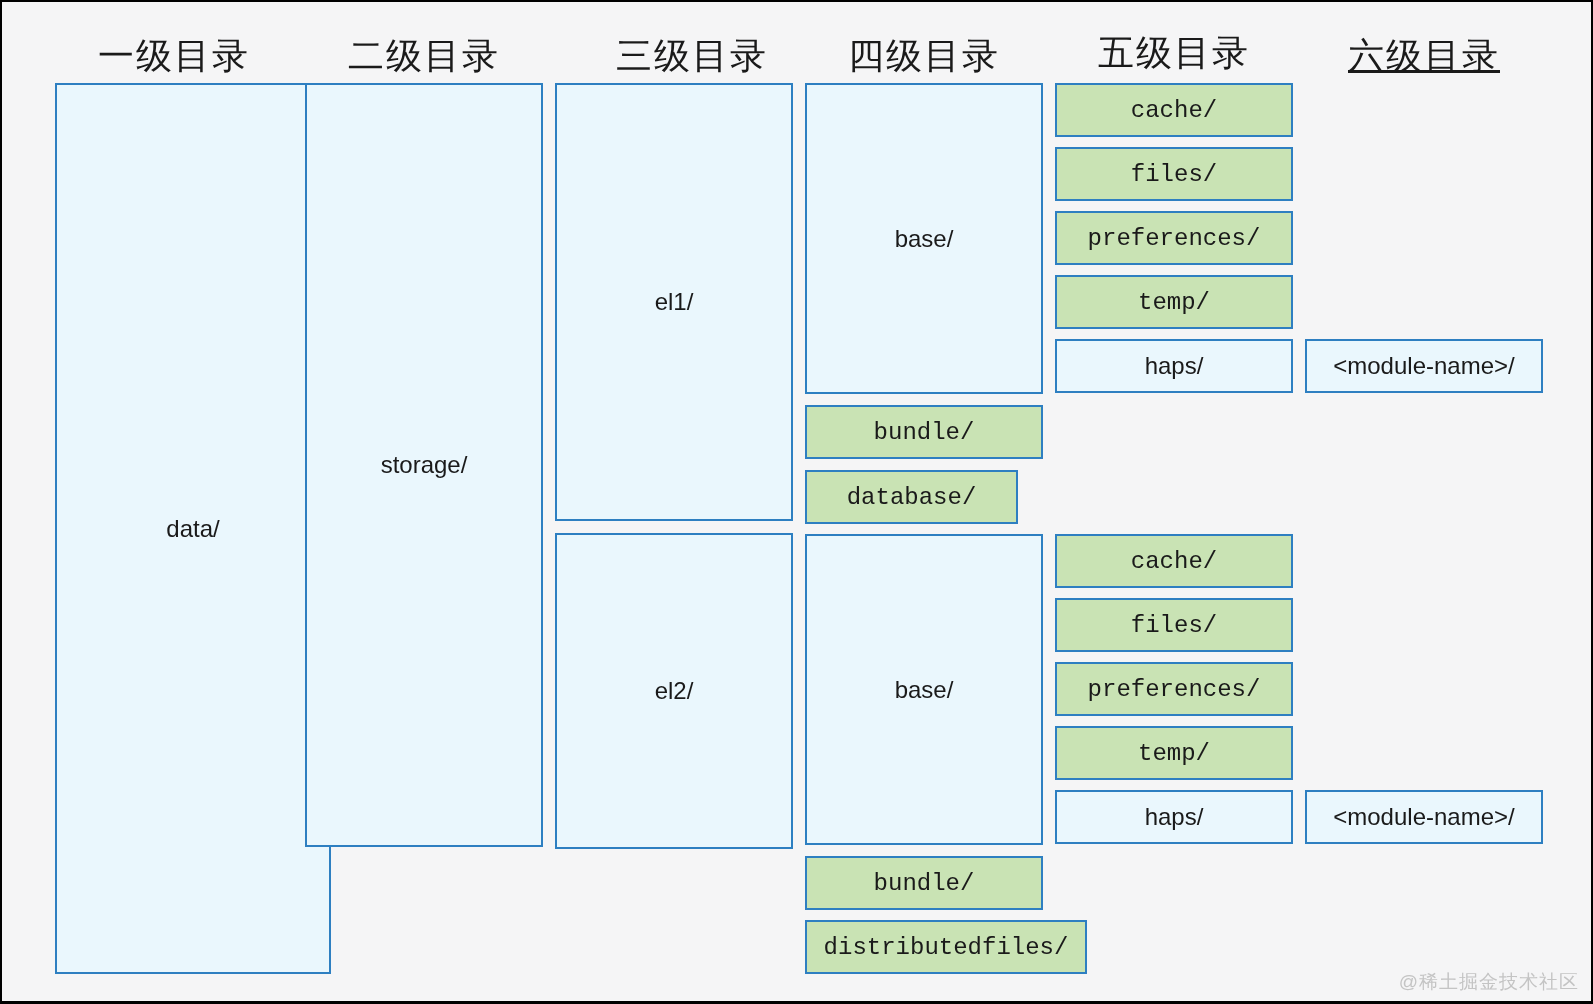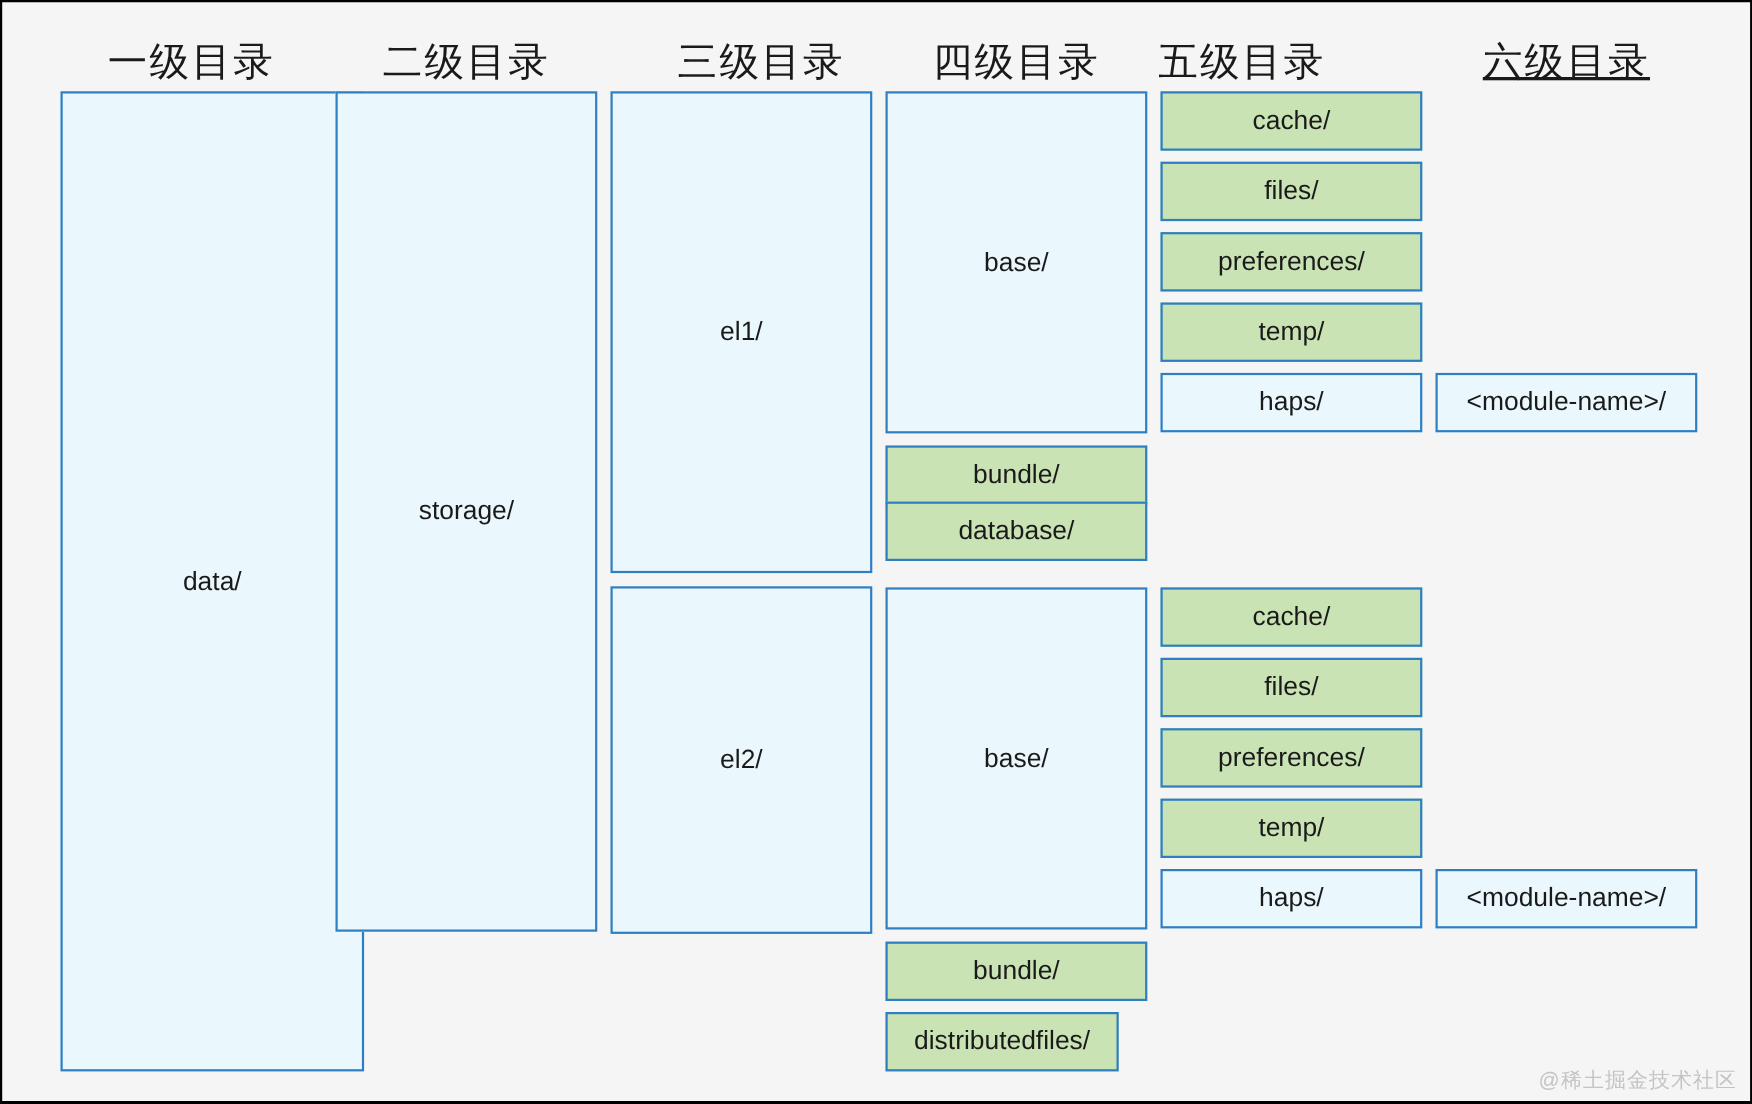--- a/index.html
+++ b/index.html
@@ -35,57 +35,57 @@
     box-sizing: border-box;
     border: 2px solid var(--border, #2e7fc1);
     display: flex;
     align-items: center;
     justify-content: center;
     font-size: 24px;
     color: var(--text, #1a1a1a);
     white-space: nowrap;
   }
   .node.blue  { background: var(--blue,  #eaf7fd); }
-  .node.green { background: var(--green, #c9e3b4); }
+  .node.green { background: var(--green, #c9e3b4); font-family: Liberation Mono, monospace; }
   .watermark {
     position: absolute;
     right: 12px;
     bottom: 6px;
     font-size: 19px;
     color: var(--wm, #c4c4c4);
     letter-spacing: 1px;
   }
 </style>
 </head>
 <body>
 
 <div class="frame" style="--bg: #f5f5f6; --border: #2e7fc1; --blue: #eaf7fd; --green: #c9e3b4; --text: #1a1a1a; --wm: #c4c4c4; border-color: rgb(0, 0, 0);">
   <div id="canvas">
       <div class="col-header" style="left: 53px;">一级目录</div>
       <div class="col-header" style="left: 303px;">二级目录</div>
       <div class="col-header" style="left: 571px;">三级目录</div>
       <div class="col-header" style="left: 803px;">四级目录</div>
-      <div class="col-header" style="left: 1008px;">五级目录</div>
+      <div class="col-header" style="left: 1053px; font-family: Liberation Mono, monospace;">五级目录</div>
       <div class="col-header" style="left: 1303px; text-decoration: underline;">六级目录</div>
       <div class="node blue" style="left: 53px; top: 81px; width: 276px; height: 891px;">data/</div>
       <div class="node blue" style="left: 303px; top: 81px; width: 238px; height: 764px;">storage/</div>
       <div class="node blue" style="left: 553px; top: 81px; width: 238px; height: 438px;">el1/</div>
       <div class="node blue" style="left: 553px; top: 531px; width: 238px; height: 316px;">el2/</div>
       <div class="node blue" style="left: 803px; top: 81px; width: 238px; height: 311px;">base/</div>
       <div class="node green" style="left: 803px; top: 403px; width: 238px; height: 54px;">bundle/</div>
-      <div class="node green" style="left: 803px; top: 454px; width: 238px; height: 54px;">database/</div>
+      <div class="node green" style="left: 803px; top: 468px; width: 213px; height: 54px;">database/</div>
       <div class="node green" style="left: 1053px; top: 81px; width: 238px; height: 54px;">cache/</div>
       <div class="node green" style="left: 1053px; top: 145px; width: 238px; height: 54px;">files/</div>
       <div class="node green" style="left: 1053px; top: 209px; width: 238px; height: 54px;">preferences/</div>
       <div class="node green" style="left: 1053px; top: 273px; width: 238px; height: 54px;">temp/</div>
       <div class="node blue" style="left: 1053px; top: 337px; width: 238px; height: 54px;">haps/</div>
       <div class="node blue" style="left: 1303px; top: 337px; width: 238px; height: 54px;">&lt;module-name&gt;/</div>
       <div class="node blue" style="left: 803px; top: 532px; width: 238px; height: 311px;">base/</div>
       <div class="node green" style="left: 803px; top: 854px; width: 238px; height: 54px;">bundle/</div>
-      <div class="node green" style="left: 803px; top: 918px; width: 212px; height: 54px;">distributedfiles/</div>
+      <div class="node green" style="left: 803px; top: 918px; width: 282px; height: 54px;">distributedfiles/</div>
       <div class="node green" style="left: 1053px; top: 532px; width: 238px; height: 54px;">cache/</div>
       <div class="node green" style="left: 1053px; top: 596px; width: 238px; height: 54px;">files/</div>
       <div class="node green" style="left: 1053px; top: 660px; width: 238px; height: 54px;">preferences/</div>
       <div class="node green" style="left: 1053px; top: 724px; width: 238px; height: 54px;">temp/</div>
       <div class="node blue" style="left: 1053px; top: 788px; width: 238px; height: 54px;">haps/</div>
       <div class="node blue" style="left: 1303px; top: 788px; width: 238px; height: 54px;">&lt;module-name&gt;/</div>
     </div>
   <div class="watermark">@稀土掘金技术社区</div>
 </div>
 

